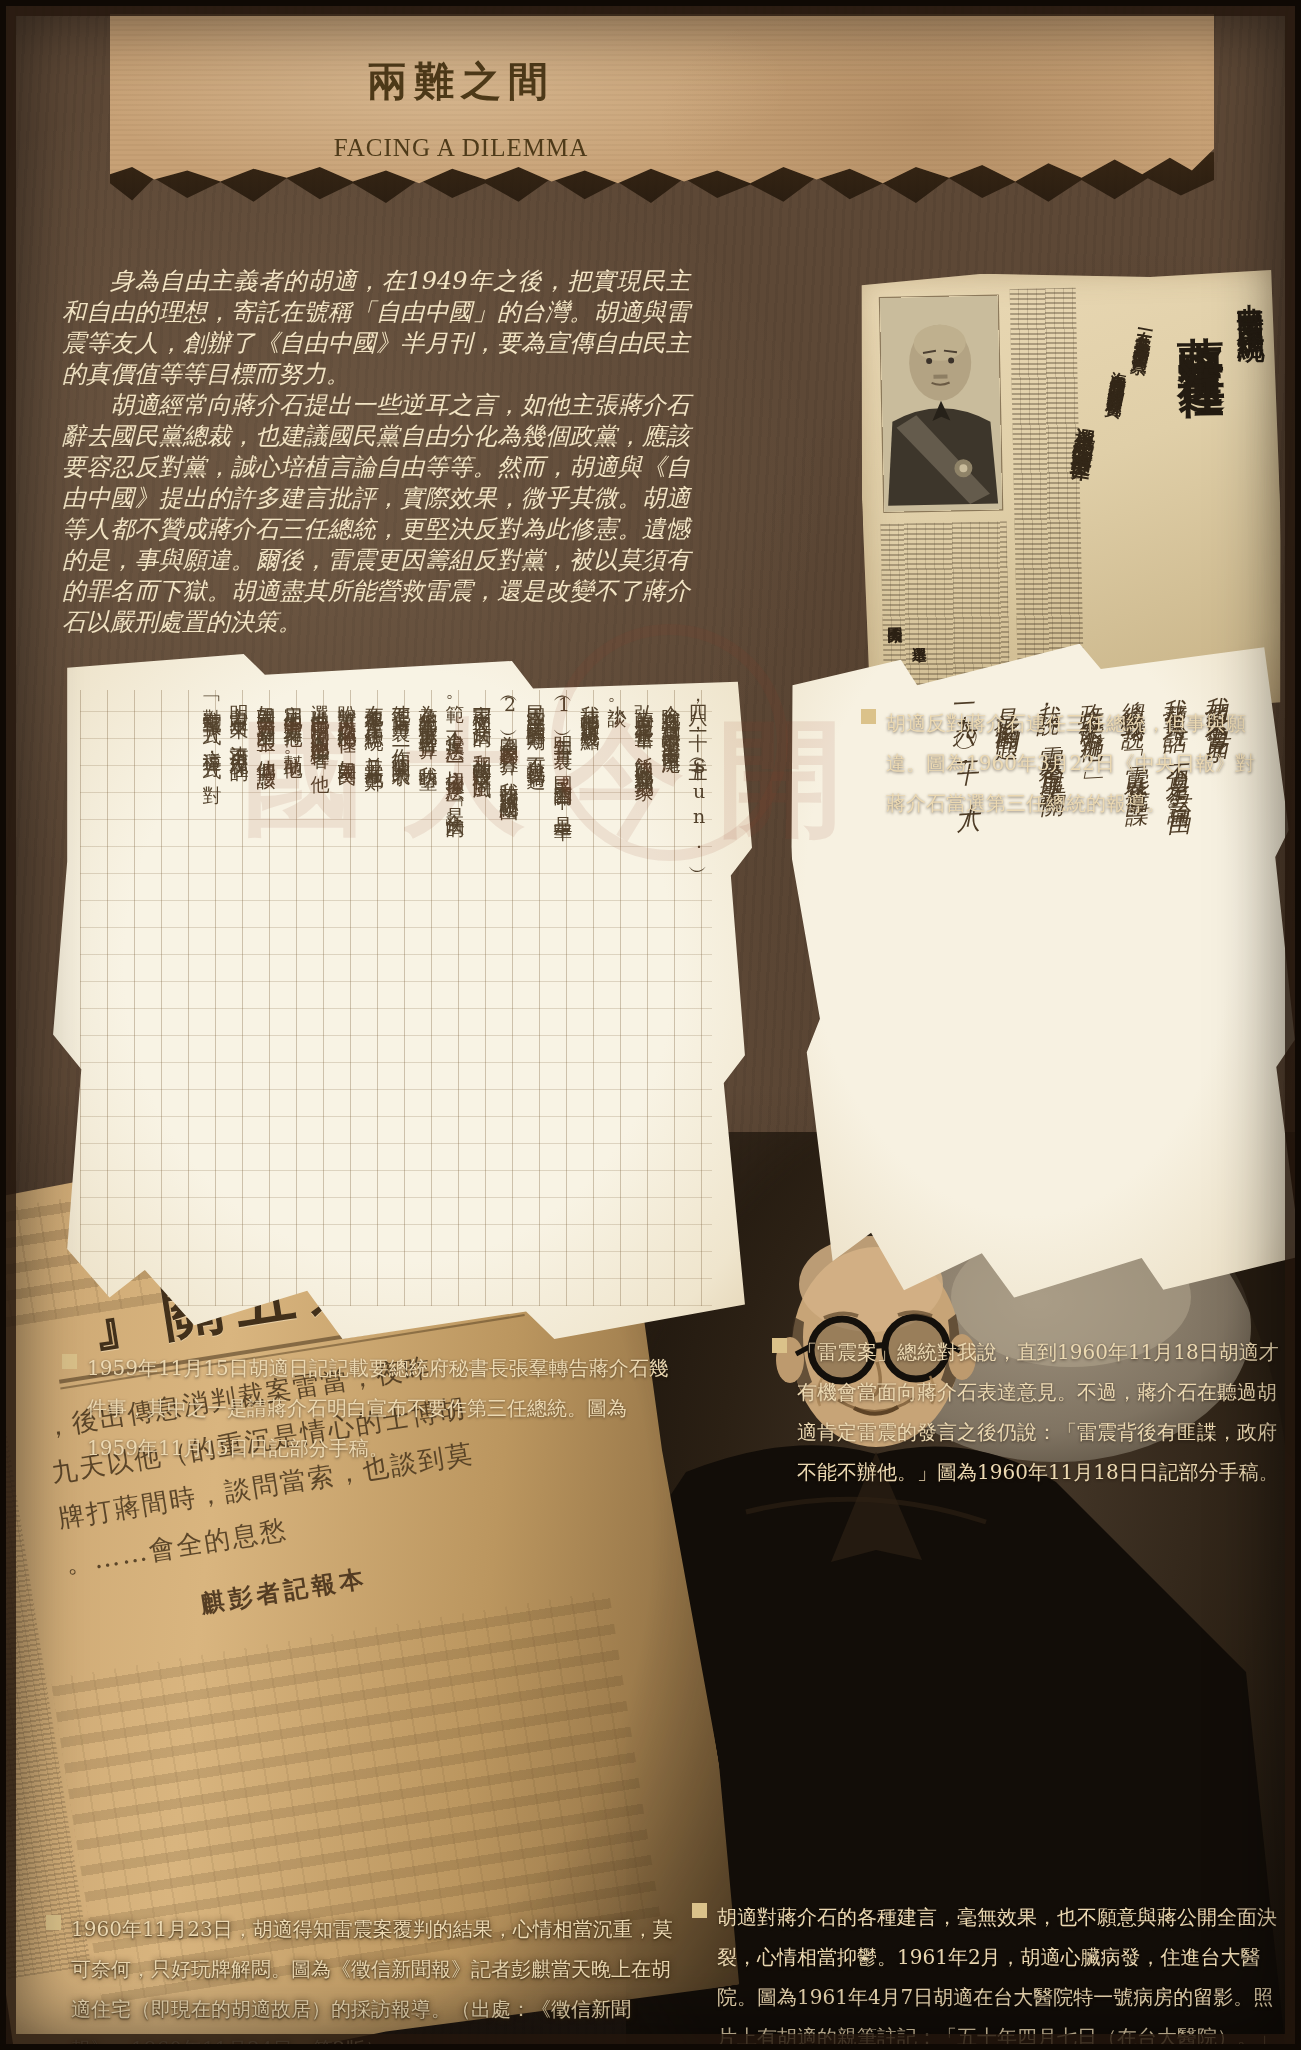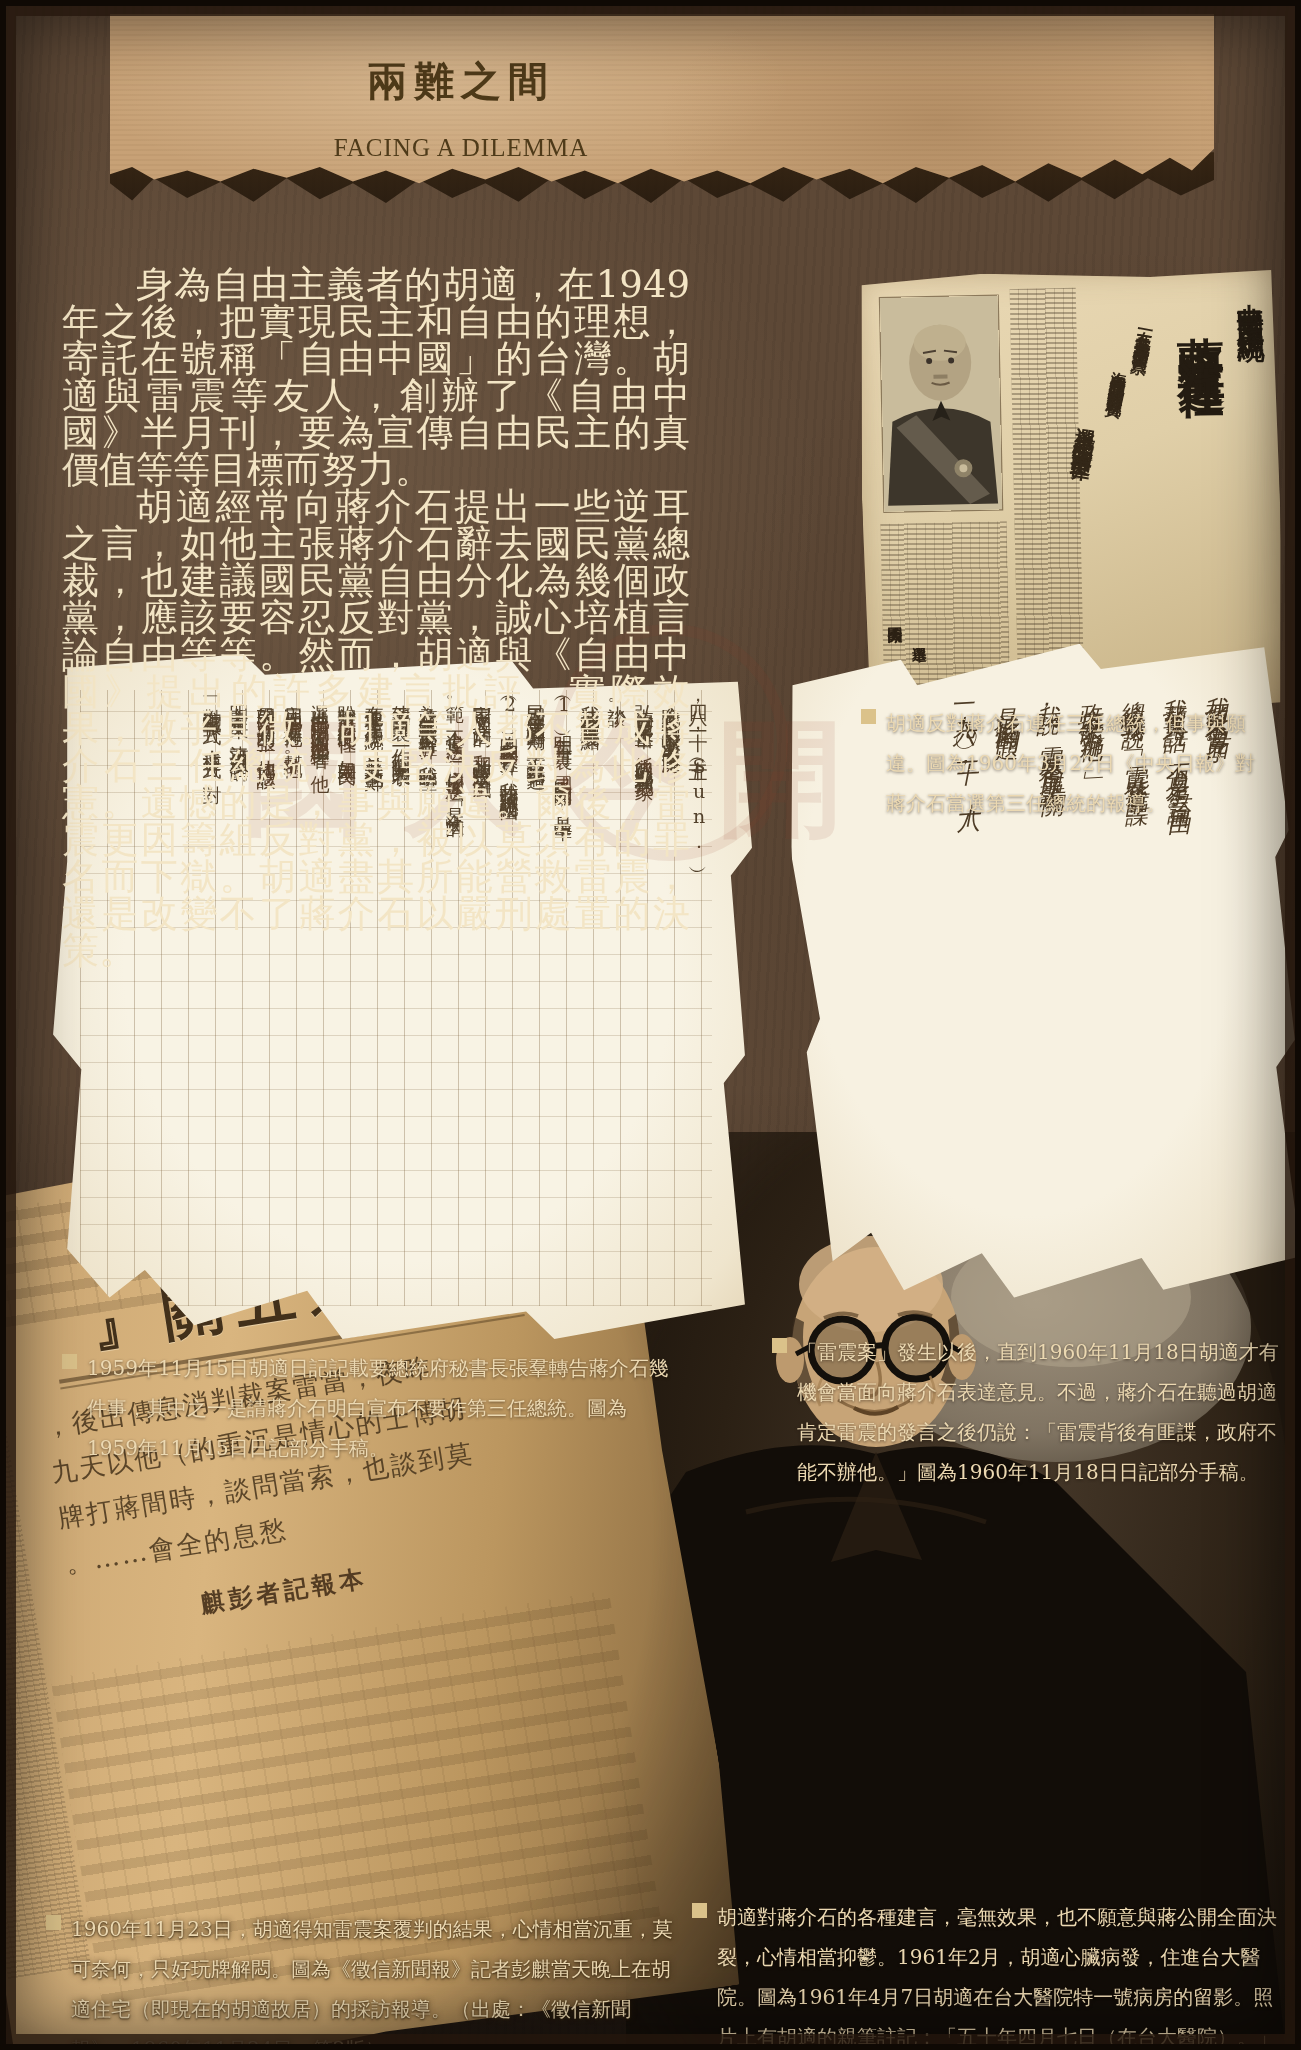--- a/index.html
+++ b/index.html
@@ -30,21 +30,21 @@
   #banner-fringe{left:104px;top:140px;width:1104px;height:62px;z-index:5;
     background:linear-gradient(180deg,#33220f,#20150a);opacity:.85;
     clip-path:polygon(0 20%,100% 10%,100% 55%,97% 80%,94% 52%,91% 86%,88% 55%,85% 90%,82% 58%,79% 84%,76% 52%,73% 92%,70% 60%,67% 86%,64% 50%,61% 90%,58% 62%,55% 84%,52% 52%,49% 92%,46% 58%,43% 86%,40% 52%,37% 90%,34% 60%,31% 84%,28% 54%,25% 92%,22% 60%,19% 86%,16% 52%,13% 90%,10% 58%,7% 84%,4% 52%,2% 88%,0 60%);}
   #title-zh{left:260px;top:48px;width:390px;text-align:center;z-index:7;
     font-size:40px;font-weight:700;letter-spacing:7px;color:#4e3a19;}
   #title-en{left:250px;top:128px;width:410px;text-align:center;z-index:7;
     font-size:25px;letter-spacing:1px;color:#4e3a19;font-family:"Liberation Serif",serif;}
 
   
   #bodytext{left:56px;top:260px;width:628px;z-index:20;color:#f3e5c5;
-    font-size:37px;line-height:37px;text-align:justify;}
+    font-size:24px;line-height:31px;text-align:justify;font-style:italic;}
   #bodytext p{margin:0;text-indent:2em;}
 
   
   #news-top{left:856px;top:266px;width:418px;height:448px;z-index:8;transform:rotate(-1.2deg);
     background:linear-gradient(160deg,#ead9b5 0%,#e0cfa8 45%,#cdb98e 85%,#b7a078 100%);
     box-shadow:0 6px 22px rgba(0,0,0,.45), inset 0 0 30px rgba(120,90,50,.35);
     clip-path:polygon(1% 2%,30% 0,70% 1.5%,99% .5%,100% 55%,99% 97%,60% 99%,30% 100%,1% 98%,0 50%);}
   .newsprint{background-image:
      repeating-linear-gradient(0deg, rgba(58,44,28,.40) 0 2px, transparent 2px 5px),
      repeating-linear-gradient(90deg, transparent 0 8px, rgba(58,44,28,.22) 8px 9px);}
@@ -263,21 +263,21 @@
   <div class="abs cap" id="cap1">
     <span class="sq"></span>
     <span>胡適反對蔣介石連任三任總統，但事與願違。圖為1960年3月22日《中央日報》對蔣介石當選第三任總統的報導。</span>
   </div>
   <div class="abs cap" id="cap2">
     <span class="sq"></span>
     <span>1959年11月15日胡適日記記載要總統府秘書長張羣轉告蔣介石幾件事，其中之一是請蔣介石明白宣布不要作第三任總統。圖為1959年11月15日日記部分手稿。</span>
   </div>
   <div class="abs cap" id="cap3">
     <span class="sq"></span>
-    <span>「雷震案」發生以後，直到1960年11月18日胡適才有機會當面向蔣介石表達意見。不過，蔣介石在聽過胡適肯定雷震的發言之後仍說：「雷震背後有匪諜，政府不能不辦他。」圖為1960年11月18日日記部分手稿。</span>
+    <span>「雷震案」總統對我說，直到1960年11月18日胡適才有機會當面向蔣介石表達意見。不過，蔣介石在聽過胡適肯定雷震的發言之後仍說：「雷震背後有匪諜，政府不能不辦他。」圖為1960年11月18日日記部分手稿。</span>
   </div>
   <div class="abs cap" id="cap4">
     <span class="sq"></span>
     <span>1960年11月23日，胡適得知雷震案覆判的結果，心情相當沉重，莫可奈何，只好玩牌解悶。圖為《徵信新聞報》記者彭麒當天晚上在胡適住宅（即現在的胡適故居）的採訪報導。（出處：《徵信新聞報》，1960年11月24日，第2版）</span>
   </div>
   <div class="abs cap" id="cap5">
     <span class="sq"></span>
     <span>胡適對蔣介石的各種建言，毫無效果，也不願意與蔣公開全面決裂，心情相當抑鬱。1961年2月，胡適心臟病發，住進台大醫院。圖為1961年4月7日胡適在台大醫院特一號病房的留影。照片上有胡適的親筆註記：「五十年四月七日（在台大醫院）。」</span>
   </div>
 

